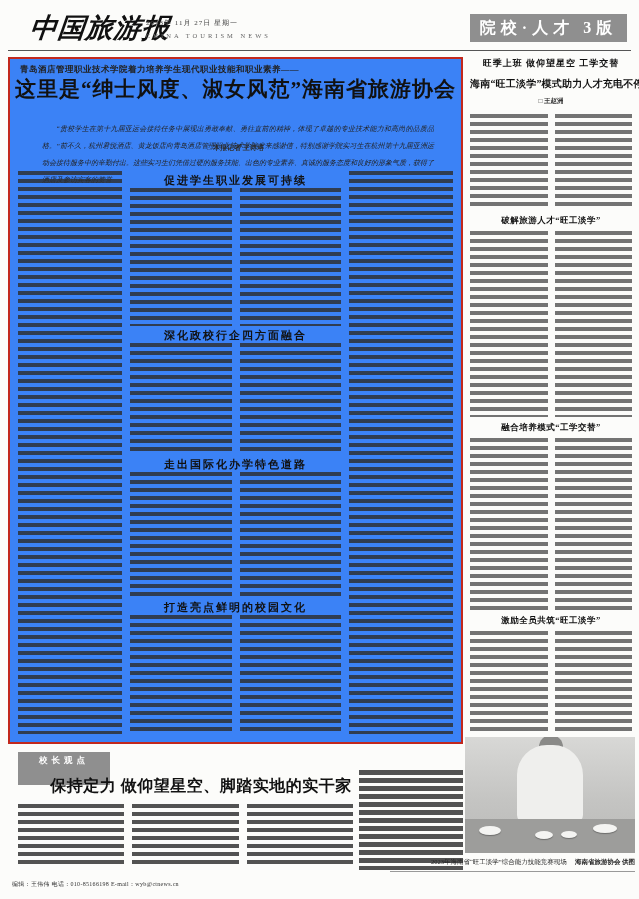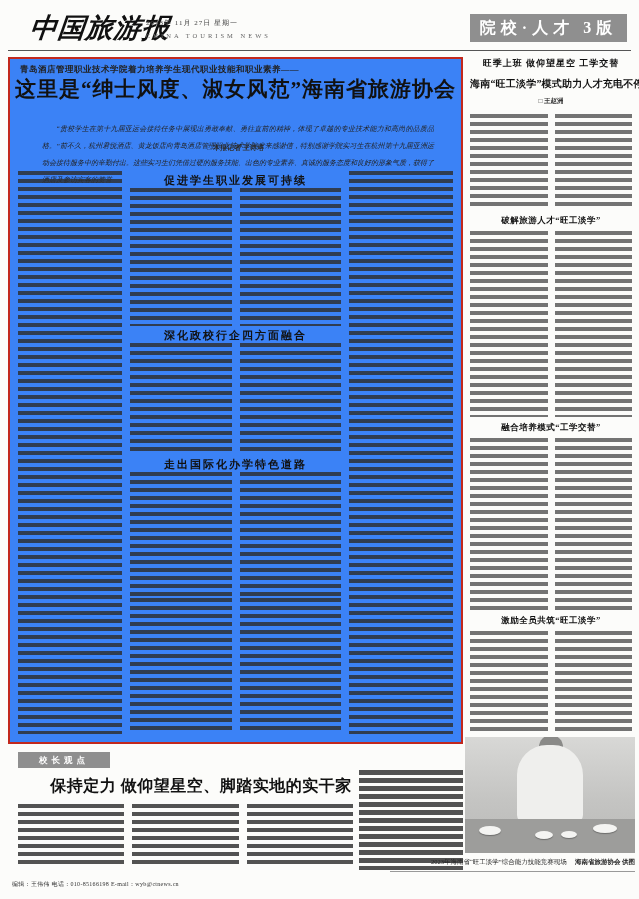--- a/index.html
+++ b/index.html
@@ -35,21 +35,21 @@
   
   .side { position:absolute; left:470px; top:57px; width:162px; height:676px; }
   .side-kicker { text-align:center; font-size:9px; font-weight:bold; letter-spacing:1px; color:#111; }
   .side-headline { text-align:center; font-size:10px; font-weight:bold; white-space:nowrap; margin-top:7px; color:#111; letter-spacing:0.2px; }
   .side-byline { text-align:center; font-size:6.5px; font-weight:bold; color:#333; margin-top:6px; }
   .side-sub { text-align:center; font-size:8.5px; font-weight:bold; color:#111; margin:5px 0 4px; letter-spacing:0.5px; }
   .side .twocol { gap:7px; }
 
   
   .principal { position:absolute; left:8px; top:750px; width:455px; height:122px; }
-  .p-label { position:absolute; left:10px; top:2px; width:92px; height:16px; background:#8f8f8f; color:#fff; font-size:8.5px; font-weight:bold; letter-spacing:4px; text-align:center; line-height:16px; }
+  .p-label { position:absolute; left:10px; top:2px; width:92px; height:33px; background:#8f8f8f; color:#fff; font-size:8.5px; font-weight:bold; letter-spacing:4px; text-align:center; line-height:16px; }
   .p-head { position:absolute; left:33px; top:26px; width:320px; text-align:center; font-size:16px; font-weight:bold; color:#111; white-space:nowrap; letter-spacing:0.5px; }
   .p-col4 { position:absolute; right:0; top:20px; width:104px; height:100px; }
   .p-body { position:absolute; left:10px; top:54px; width:335px; display:flex; gap:8px; }
   .p-body > div { flex:1; height:64px; }
 
   
   .photo { position:absolute; left:465px; top:737px; width:170px; height:116px; background:linear-gradient(180deg,#d8d8d6 0%,#c4c4c2 55%,#b9b9b7 100%); overflow:hidden; }
   .ph-figure { position:absolute; left:52px; top:8px; width:66px; height:78px; background:#efefed; border-radius:30px 30px 8px 8px; }
   .ph-head { position:absolute; left:74px; top:-2px; width:24px; height:24px; background:#8a8a88; border-radius:50%; }
   .ph-table { position:absolute; left:0; bottom:0; width:100%; height:34px; background:#9d9d9b; }
@@ -92,20 +92,21 @@
         <div class="sec-head">深化政校行企四方面融合</div>
         <div class="twocol" style="height:112px;">
           <div class="ft"></div>
           <div class="ft"></div>
         </div>
         <div class="sec-head">走出国际化办学特色道路</div>
         <div class="twocol" style="height:126px;">
           <div class="ft"></div>
           <div class="ft"></div>
         </div>
+        <div class="sec-head">打造亮点鲜明的校园文化</div>
         <div class="twocol" style="flex:1;">
           <div class="ft"></div>
           <div class="ft"></div>
         </div>
       </div>
 
       <div class="col-narrow ft"></div>
     </div>
   </div>
 

